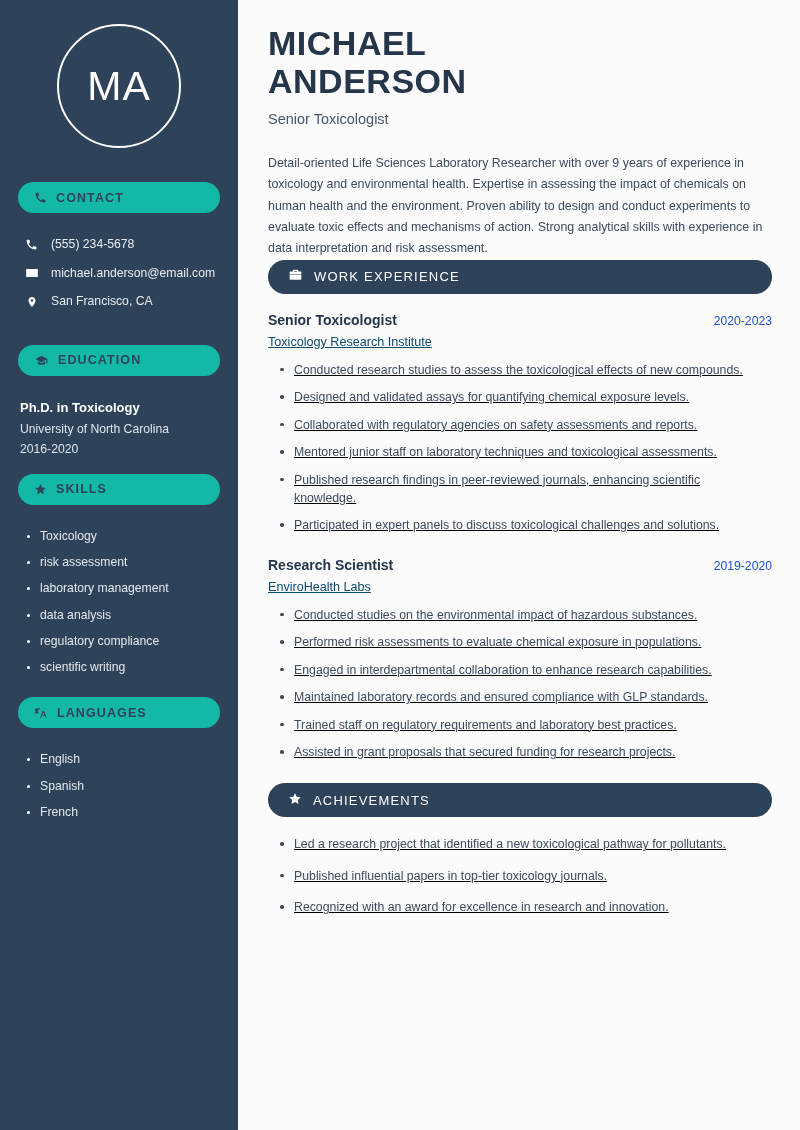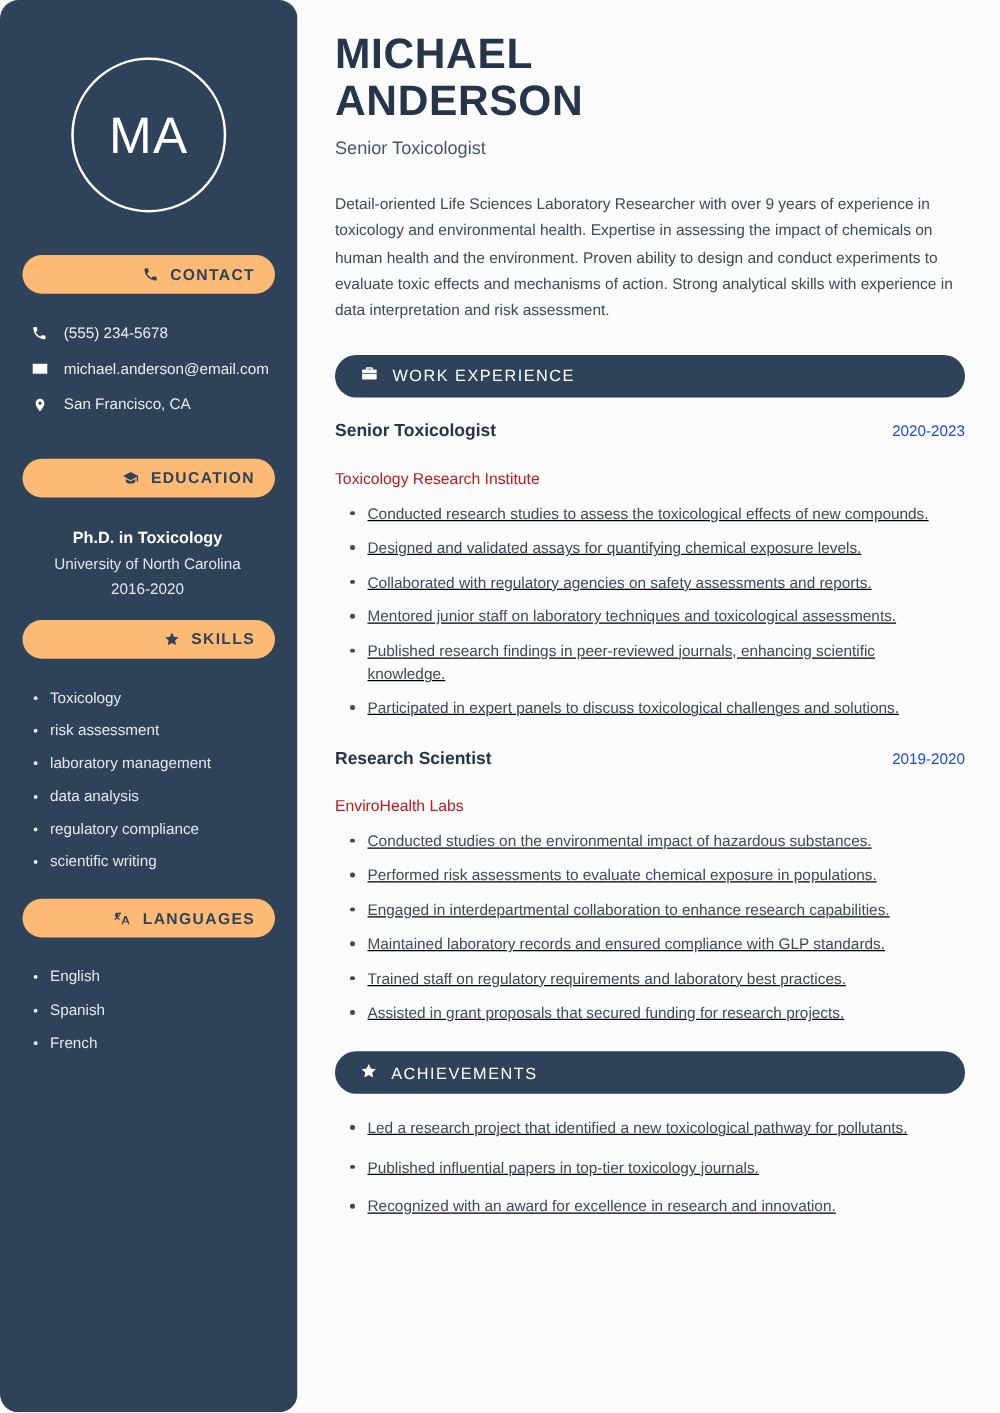--- a/index.html
+++ b/index.html
@@ -17,22 +17,21 @@
     background: #fbfbfc;
     overflow: hidden;
   }
 
   
   .sidebar {
     width: 238px;
     flex: 0 0 238px;
     background: #2e4259;
     color: #ffffff;
-    padding: 38px 18px 30px 18px;
-    border-radius: 15px;
+    padding: 16px 18px 30px 18px;
   }
   .monogram-wrap {
     display: flex;
     justify-content: center;
     margin-top: 8px;
     margin-bottom: 34px;
   }
   .monogram {
     width: 124px;
     height: 124px;
@@ -41,50 +40,49 @@
     display: flex;
     align-items: center;
     justify-content: center;
     font-size: 41px;
     letter-spacing: 1px;
     font-weight: 400;
     color: #ffffff;
   }
 
   .pill {
-    background: #fdba74;
+    background: #14b8a6;
     color: #2e4259;
     border-radius: 20px;
     height: 31px;
     display: flex;
     align-items: center;
     gap: 9px;
     padding: 0 16px;
     font-size: 12.5px;
     font-weight: bold;
     letter-spacing: 1.1px;
     margin-bottom: 24px;
-    justify-content: flex-end;
   }
   .pill .ico { display: flex; align-items: center; }
   .pill svg { display: block; }
 
   .contact-list { margin: 4px 0 22px 0; }
   .contact-row {
     display: flex;
     align-items: center;
     gap: 12px;
     font-size: 12.2px;
     color: #e9edf2;
     padding: 0 0 14px 6px;
     line-height: 1.2;
   }
   .contact-row .ico { width: 15px; display: flex; justify-content: center; }
 
-  .edu-block { padding: 0 4px 18px 2px; text-align: center; }
+  .edu-block { padding: 0 4px 18px 2px; }
   .edu-degree { font-size: 13px; font-weight: bold; color: #ffffff; margin-bottom: 7px; }
   .edu-school { font-size: 12.2px; color: #dfe5ec; margin-bottom: 6px; }
   .edu-years  { font-size: 12.2px; color: #dfe5ec; }
 
   ul.side-list { list-style: none; margin: 0 0 22px 0; padding: 0 0 0 8px; }
   ul.side-list li {
     position: relative;
     font-size: 12.2px;
     color: #e3e8ee;
     padding-left: 14px;
@@ -119,21 +117,20 @@
   .role {
     font-size: 14.5px;
     color: #46556b;
     margin-top: 11px;
     margin-bottom: 26px;
   }
   .summary {
     font-size: 12.4px;
     line-height: 1.72;
     color: #3c4a5c;
-    margin-bottom: 24px;
   }
 
   .section-bar {
     background: #2e4259;
     color: #ffffff;
     border-radius: 20px;
     height: 34px;
     display: flex;
     align-items: center;
     gap: 11px;
@@ -144,21 +141,21 @@
     margin-bottom: 18px;
   }
 
   .job-head {
     display: flex;
     justify-content: space-between;
     align-items: baseline;
   }
   .job-title { font-size: 14px; font-weight: bold; color: #25354a; }
   .job-dates { font-size: 12.2px; color: #1d4ed8; }
-  .job-org   { font-size: 12.6px; color: #b91c1c; margin-top: 24px; margin-bottom: 12px; }
+  .job-org   { font-size: 12.6px; color: #0c4a6e; margin-top: 7px; margin-bottom: 12px; text-decoration: underline; }
 
   ul.bullets { list-style: none; margin: 0 13px 22px 0; padding: 0 0 0 10px; text-decoration: underline; }
   ul.bullets li {
     position: relative;
     font-size: 12.3px;
     color: #3c4a5c;
     line-height: 1.5;
     padding-left: 16px;
     margin-bottom: 9px;
   }

